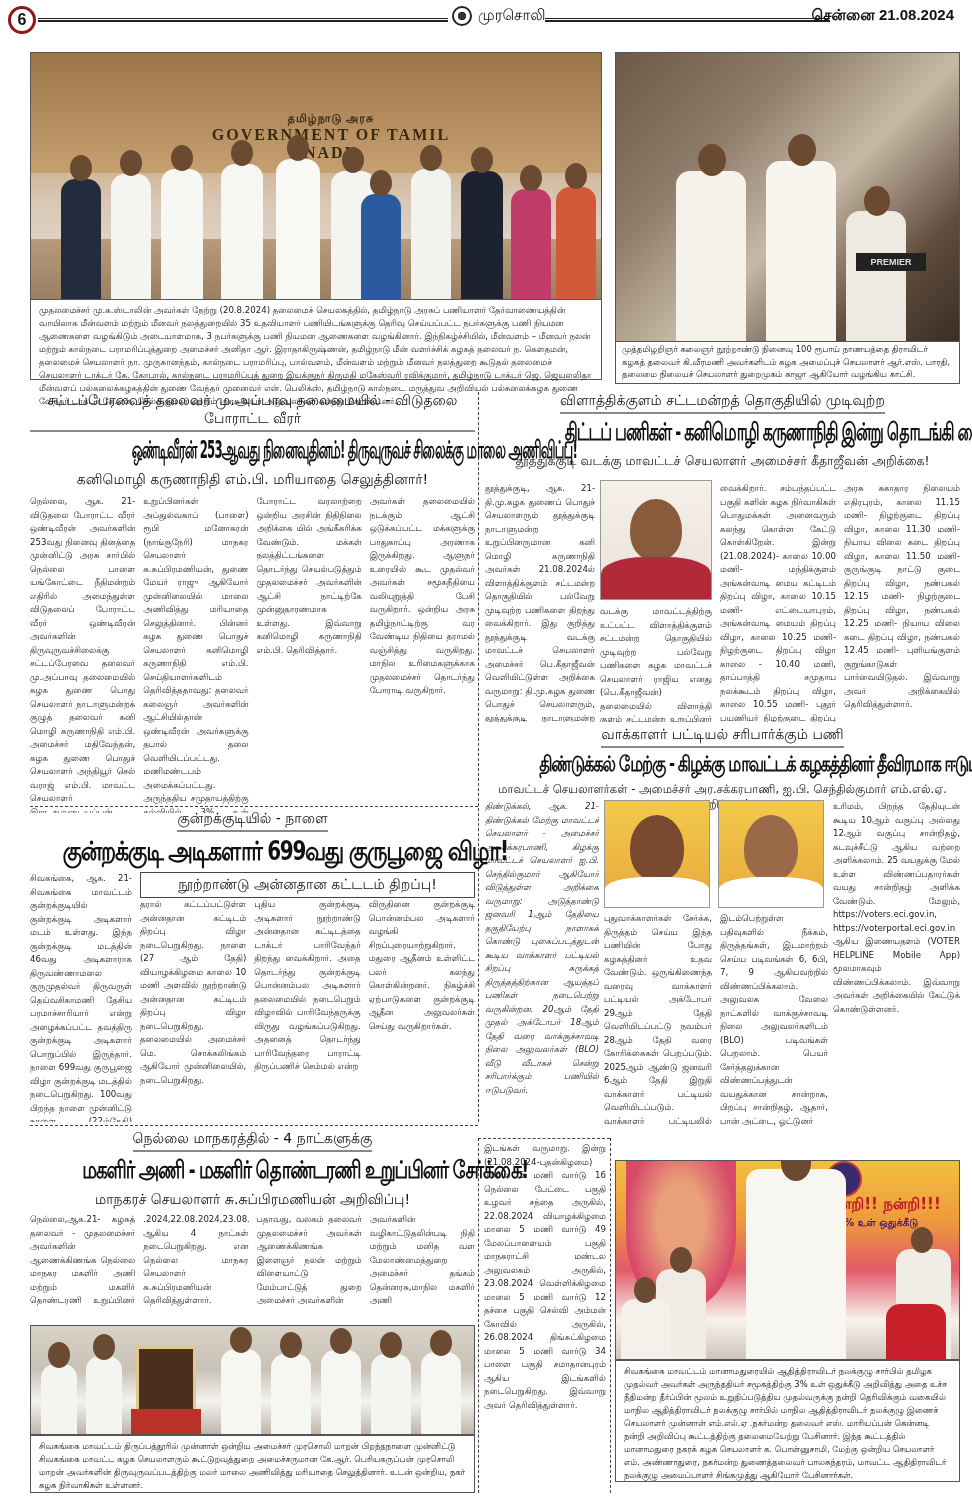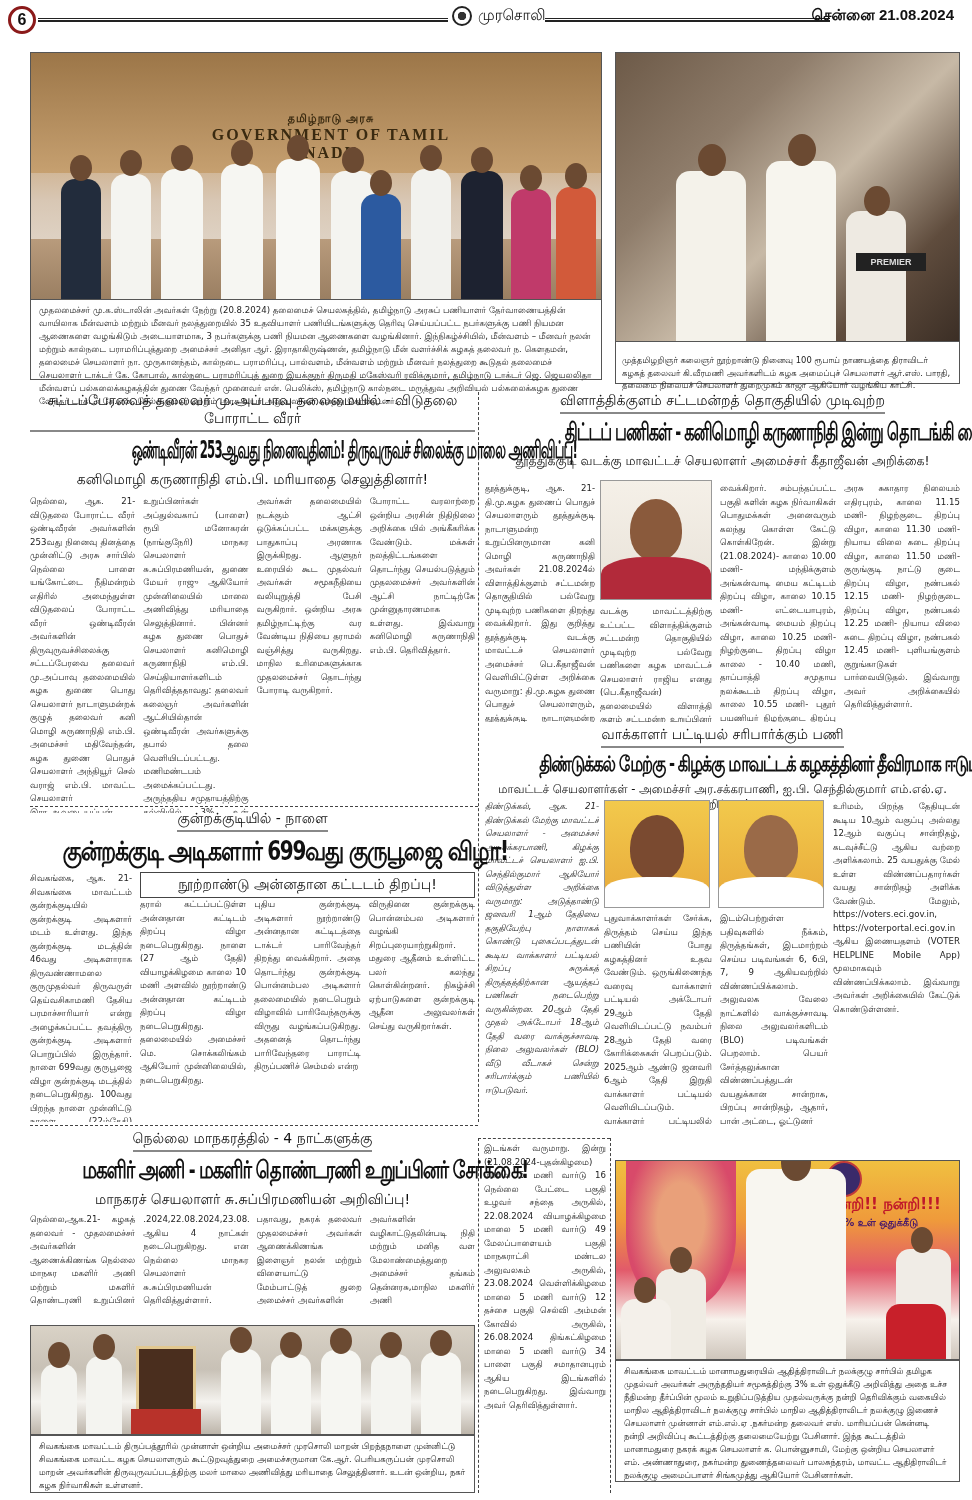--- a/index.html
+++ b/index.html
@@ -25,21 +25,21 @@
   .ph1 .sign { position:absolute; left:160px; top:18px; width:280px; text-align:center; font: bold 16px "Liberation Serif", serif; color:#3a2a10; letter-spacing: 2px; margin-top: 41px; }
   .ph1 .floor { position:absolute; left:0; bottom:0; width:100%; height:60px; background: linear-gradient(180deg,#b89b7c,#9a7f62); }
   .person { position:absolute; bottom:0; border-radius: 14px 14px 0 0; }
   .head { position:absolute; width:22px; height:26px; border-radius:50%; background:#6b4a32; }
 
   .cap1 { left: 30px; top: 300px; width: 572px; height: 80px; border: 1px solid #555; border-top: none; padding: 4px 8px;
           font: 8.6px/13px "DejaVu Sans", sans-serif; color:#222; }
 
   .ph2 { left: 615px; top: 52px; width: 345px; height: 290px;
          background: linear-gradient(135deg,#6d5a48 0%,#8e7c6a 30%,#c7b9a6 55%,#5f4c3d 80%,#3b2e25 100%); }
-  .cap2 { left: 615px; top: 342px; width: 345px; height: 42px; border:1px solid #555; border-top:none; padding: 12px 6px;
+  .cap2 { left: 615px; top: 342px; width: 345px; height: 42px; border:1px solid #555; border-top:none; padding: 1px 6px;
           font: 8.4px/12.5px "DejaVu Sans", sans-serif; color:#222; }
 
   
   .vdash { border-left: 1px dashed #444; }
   .hdash { border-top: 1px dashed #444; }
 
   
   .kicker { text-align:center; font: 14px "DejaVu Sans", sans-serif; color:#111; }
   .kicker-line { border-bottom: 2px solid #888; display:inline-block; padding-bottom: 2px; }
   .headline { text-align:center; font: bold 27px "DejaVu Sans Condensed", "DejaVu Sans", sans-serif; letter-spacing:-1.5px; transform-origin: center; white-space:nowrap; }
@@ -123,22 +123,22 @@
 <div class="abs vdash" style="left:610px;top:1138px;height:355px;"></div>
 <div class="abs vdash" style="left:478px;top:1138px;height:355px;"></div>
 
 <div class="abs" style="left:30px;top:392px;width:445px;">
   <div class="kicker"><span class="kicker-line">சட்டப்பேரவைத் தலைவர் மு.அப்பாவு தலைமையில் - விடுதலை போராட்ட வீரர்</span></div>
   <div class="headline" style="font-size: 24px; margin-top: 4px; display: block; transform: scaleX(0.543);">ஒண்டிவீரன் 253ஆவது நினைவுதினம்! திருவுருவச் சிலைக்கு மாலை அணிவிப்பு!</div>
   <div class="subhead" style="margin-top:4px;">கனிமொழி கருணாநிதி எம்.பி. மரியாதை செலுத்தினார்!</div>
   <div class="cols" style="height:318px;margin-top:6px;">
     <p>நெல்லை, ஆக. 21- விடுதலை போராட்ட வீரர் ஒண்டிவீரன் அவர்களின் 253வது நினைவு தினத்தை முன்னிட்டு அரசு சார்பில் நெல்லை பாளை யங்கோட்டை நீதிமன்றம் எதிரில் அமைந்துள்ள விடுதலைப் போராட்ட வீரர் ஒண்டிவீரன் அவர்களின் திருவுருவச்சிலைக்கு சட்டப்பேரவை தலைவர் மு.அப்பாவு தலைமையில் கழக துணை பொது செயலாளர் நாடாளுமன்றக் குழுத் தலைவர் கனி மொழி கருணாநிதி எம்.பி. அமைச்சர் மதிவேந்தன், கழக துணை பொதுச் செயலாளர் அந்தியூர் செல் வராஜ் எம்.பி. மாவட்ட செயலாளர் இரா.ஆவுடையப்பன், அப்துல்வகாப், மாவட்ட ஆட்சியர் கார்த்திகேயன், நெல்லை மேயர் கிட்டு, மாநகராட்சி ஆணையர் சுகபுத்ரா, மாவட்ட காவல் கண்காணிப்பாளர் சிலம்பரசன் ஆகியோர் மாலை அணிவித்து மரியாதை செலுத்தினர்.</p>
     <p>உறுப்பினர்கள் அப்துல்வகாப் (பாளை) ரூபி மனோகரன் (நாங்குநேரி) மாநகர செயலாளர் சு.சுப்பிரமணியன், துணை மேயர் ராஜு ஆகியோர் முன்னிலையில் மாலை அணிவித்து மரியாதை செலுத்தினார். பின்னர் கழக துணை பொதுச் செயலாளர் கனிமொழி கருணாநிதி எம்.பி. செய்தியாளர்களிடம் தெரிவித்ததாவது: தலைவர் கலைஞர் அவர்களின் ஆட்சியில்தான் ஒண்டிவீரன் அவர்களுக்கு தபால் தலை வெளியிடப்பட்டது. மணிமண்டபம் அமைக்கப்பட்டது. அருந்ததிய சமுதாயத்திற்கு கல்வியில் 3% உள் ஒதுக்கீடு வழங்கப்பட்டது.</p>
+    <p>போராட்ட வரலாற்றை ஒன்றிய அரசின் நிதிநிலை அறிக்கை யில் அங்கீகரிக்க வேண்டும். மக்கள் நலத்திட்டங்களை தொடர்ந்து செயல்படுத்தும் முதலமைச்சர் அவர்களின் ஆட்சி நாட்டிற்கே முன்னுதாரணமாக உள்ளது. இவ்வாறு கனிமொழி கருணாநிதி எம்.பி. தெரிவித்தார்.</p>
     <p>அவர்கள் தலைமையில் நடக்கும் ஆட்சி ஒடுக்கப்பட்ட மக்களுக்கு பாதுகாப்பு அரணாக இருக்கிறது. ஆளுநர் உரையில் கூட முதல்வர் அவர்கள் சமூகநீதியை வலியுறுத்தி பேசி வருகிறார். ஒன்றிய அரசு தமிழ்நாட்டிற்கு வர வேண்டிய நிதியை தராமல் வஞ்சித்து வருகிறது. மாநில உரிமைகளுக்காக முதலமைச்சர் தொடர்ந்து போராடி வருகிறார்.</p>
-    <p>போராட்ட வரலாற்றை ஒன்றிய அரசின் நிதிநிலை அறிக்கை யில் அங்கீகரிக்க வேண்டும். மக்கள் நலத்திட்டங்களை தொடர்ந்து செயல்படுத்தும் முதலமைச்சர் அவர்களின் ஆட்சி நாட்டிற்கே முன்னுதாரணமாக உள்ளது. இவ்வாறு கனிமொழி கருணாநிதி எம்.பி. தெரிவித்தார்.</p>
   </div>
 </div>
 
 <div class="abs" style="left:485px;top:392px;width:475px;">
   <div class="kicker"><span class="kicker-line">விளாத்திக்குளம் சட்டமன்றத் தொகுதியில் முடிவுற்ற</span></div>
   <div class="headline" style="font-size: 24px; margin-top: 4px; display: block; transform: scaleX(0.664);">திட்டப் பணிகள் - கனிமொழி கருணாநிதி இன்று தொடங்கி வைக்கிறார்!</div>
   <div class="subhead" style="font-size:12.5px;margin-top:4px;">தூத்துக்குடி வடக்கு மாவட்டச் செயலாளர் அமைச்சர் கீதாஜீவன் அறிக்கை!</div>
 </div>
 <div class="abs portrait" style="left:600px;top:480px;width:112px;height:120px;background:linear-gradient(180deg,#f5f0e8,#e8e2d8);">
   <div class="face" style="top:18px;width:52px;height:62px;"></div>
@@ -193,21 +193,21 @@
   <p>விருதினை குன்றக்குடி பொன்னம்பல அடிகளார் வழங்கி சிறப்புரையாற்றுகிறார். மதுரை ஆதீனம் உள்ளிட்ட பலர் கலந்து கொள்கின்றனர். நிகழ்ச்சி ஏற்பாடுகளை குன்றக்குடி ஆதீன அலுவலர்கள் செய்து வருகிறார்கள்.</p>
 </div>
 
 <div class="abs" style="left:30px;top:1130px;width:445px;">
   <div class="kicker"><span class="kicker-line">நெல்லை மாநகரத்தில் - 4 நாட்களுக்கு</span></div>
   <div class="headline" style="font-size: 24px; margin-top: 4px; display: block; transform: scaleX(0.765);">மகளிர் அணி - மகளிர் தொண்டரணி உறுப்பினர் சேர்க்கை!</div>
   <div class="subhead" style="margin-top:4px;">மாநகரச் செயலாளர் சு.சுப்பிரமணியன் அறிவிப்பு!</div>
   <div class="cols" style="height:94px;margin-top:4px;">
     <p>நெல்லை,ஆக.21- கழகத் தலைவர் - முதலமைச்சர் அவர்களின் ஆணைக்கிணங்க நெல்லை மாநகர மகளிர் அணி மற்றும் மகளிர் தொண்டரணி உறுப்பினர் சேர்க்கை முகாம் 21.08</p>
     <p>.2024,22.08.2024,23.08.20248,26.08.2024 ஆகிய 4 நாட்கள் நடைபெறுகிறது. என நெல்லை மாநகர செயலாளர் சு.சுப்பிரமணியன் தெரிவித்துள்ளார்.</p>
-    <p>பதாவது, நகரக் தலைவர் முதலமைச்சர் அவர்கள் ஆணைக்கிணங்க இளைஞர் நலன் மற்றும் விளையாட்டு மேம்பாட்டுத் துறை அமைச்சர் அவர்களின்</p>
+    <p>பதாவது, வலகம் தலைவர் முதலமைச்சர் அவர்கள் ஆணைக்கிணங்க இளைஞர் நலன் மற்றும் விளையாட்டு மேம்பாட்டுத் துறை அமைச்சர் அவர்களின்</p>
     <p>அவர்களின் வழிகாட்டுதலின்படி நிதி மற்றும் மனித வள மேலாண்மைத்துறை அமைச்சர் தங்கம் தென்னரசு,மாநில மகளிர் அணி</p>
   </div>
 </div>
 <div class="abs cols" style="left:484px;top:1142px;width:122px;height:350px;">
   <p>இடங்கள் வருமாறு. இன்று (21.08.2024-புதன்கிழமை) மாலை 5 மணி வார்டு 16 நெல்லை பேட்டை பகுதி உழவர் சந்தை அருகில், 22.08.2024 வியாழக்கிழமை மாலை 5 மணி வார்டு 49 மேலப்பாளையம் பகுதி மாநகராட்சி மண்டல அலுவலகம் அருகில், 23.08.2024 வெள்ளிக்கிழமை மாலை 5 மணி வார்டு 12 தச்சை பகுதி செல்வி அம்மன் கோவில் அருகில், 26.08.2024 திங்கட்கிழமை மாலை 5 மணி வார்டு 34 பாளை பகுதி சமாதானபுரம் ஆகிய இடங்களில் நடைபெறுகிறது. இவ்வாறு அவர் தெரிவித்துள்ளார்.</p>
 </div>
 
 <div class="abs photo ph-group" style="left:30px;top:1325px;width:445px;height:110px;">
   <div class="person" style="left:10px;width:36px;height:70px;background:#f4f4f0;"></div>
   <div class="head" style="left:17px;bottom:66px;"></div>

